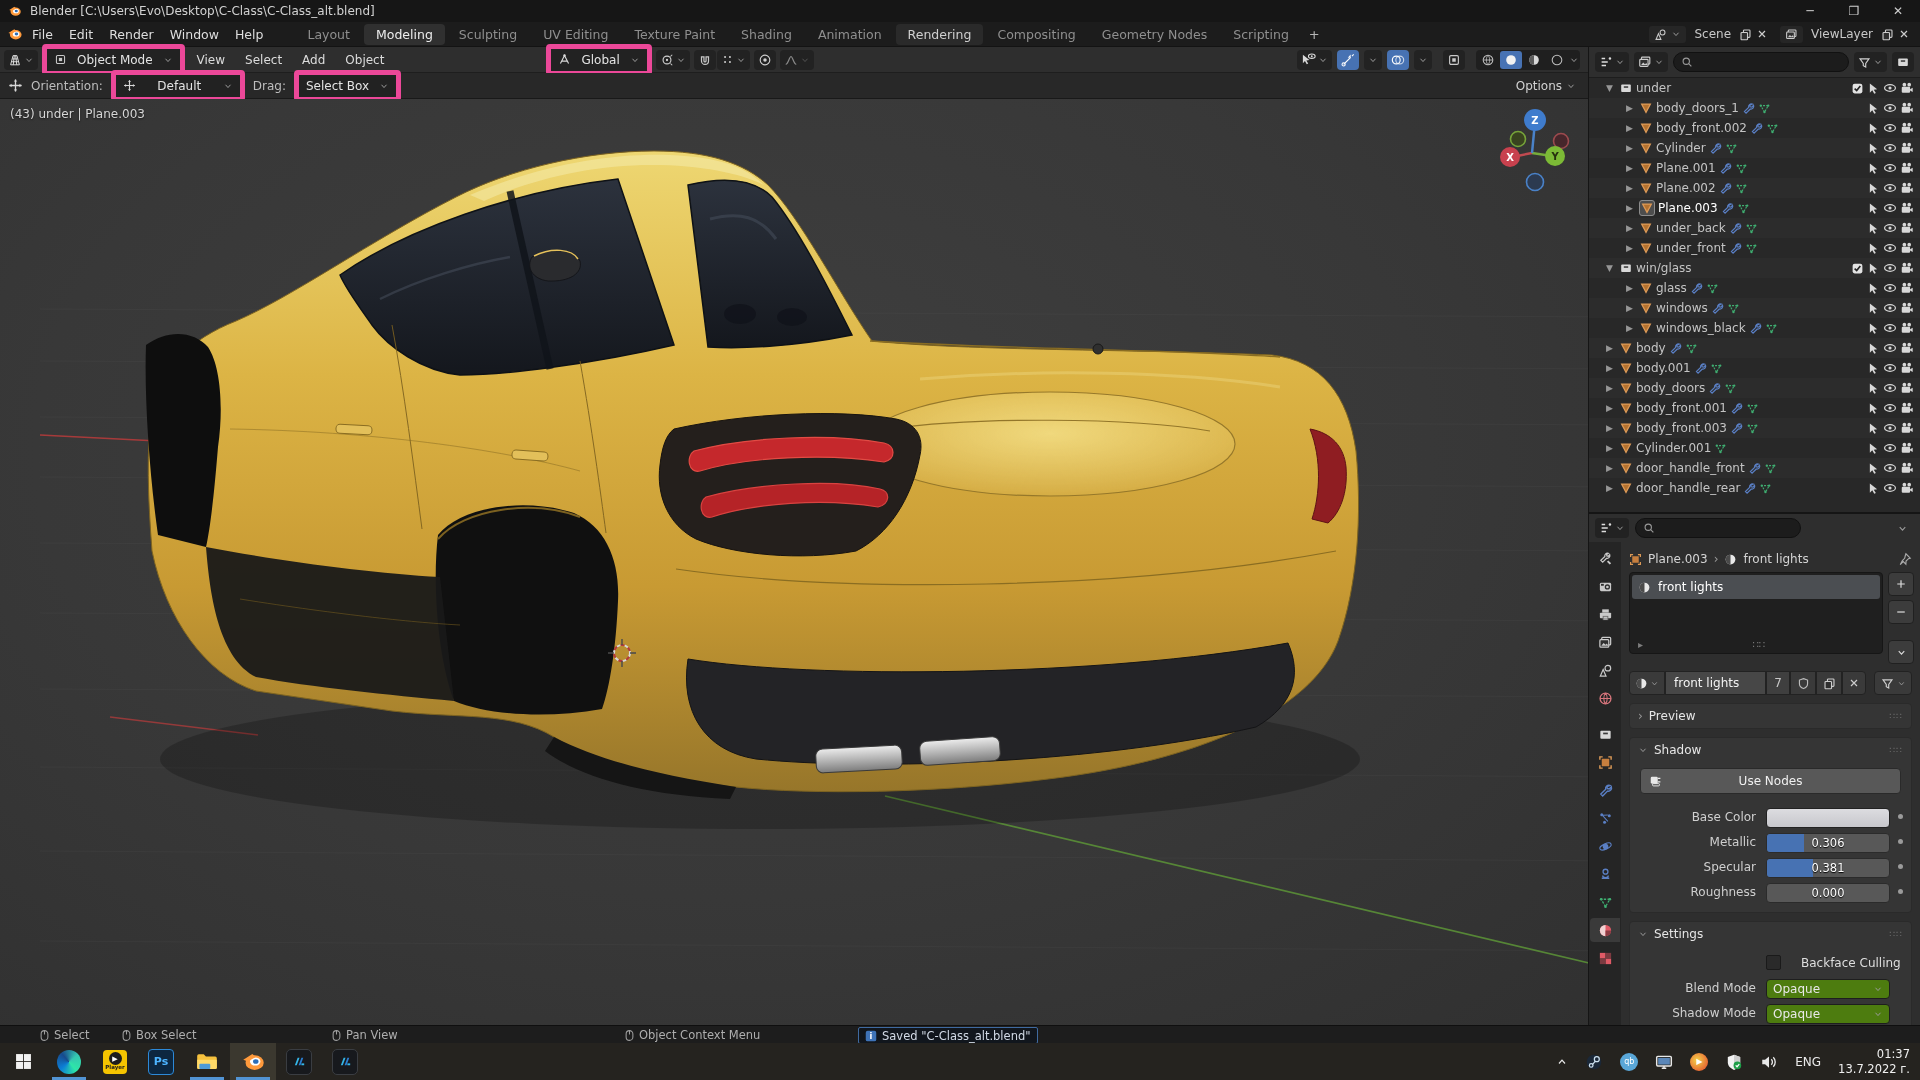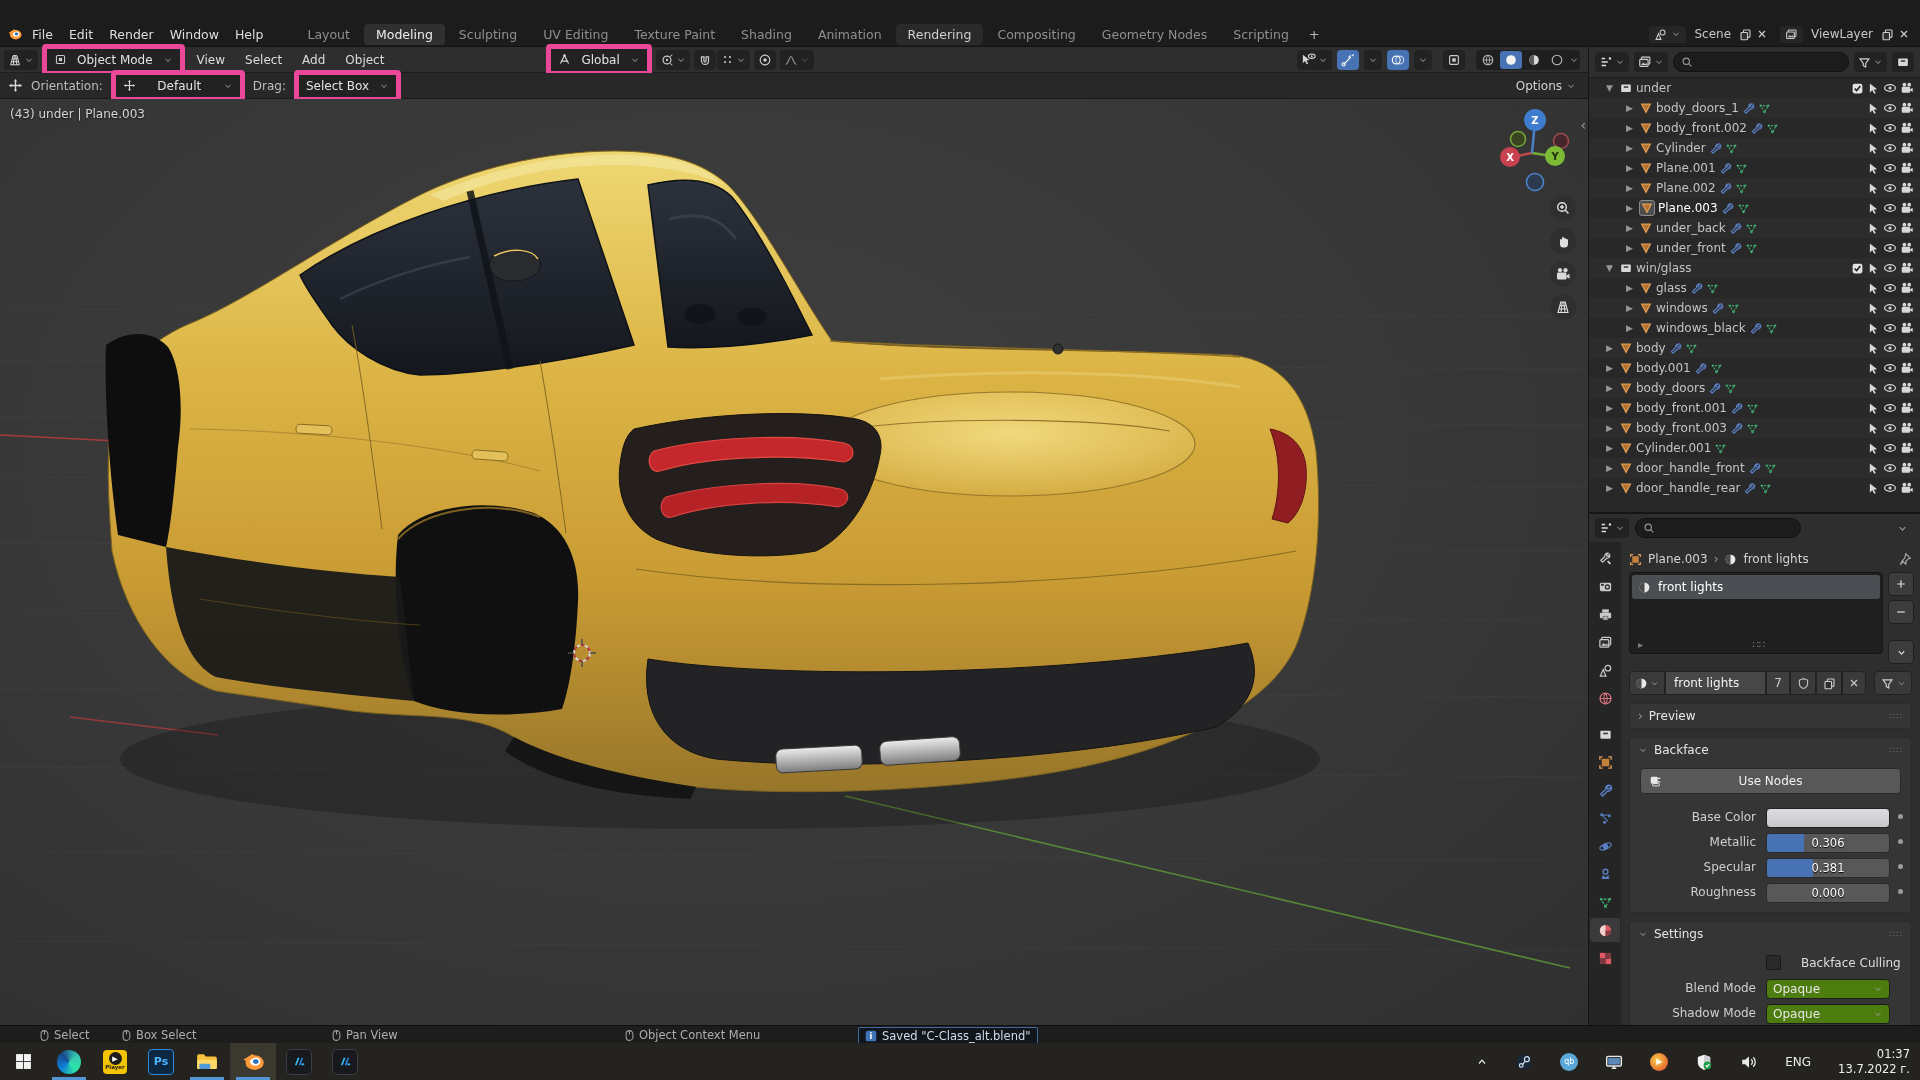--- a/index.html
+++ b/index.html
@@ -38,21 +38,21 @@
   .hmenu{padding:0 8px;color:#dcdcdc;}
   .tgl{display:inline-flex;align-items:center;justify-content:center;background:#222;border-radius:4px;
        height:20px;padding:0 4px;gap:2px;}
   .tgl.on{background:#4772b3;}
   .lbl{color:#bdbdbd;}
   .sh-group{display:flex;align-items:center;background:#1f1f1f;border-radius:4px;padding:1px;gap:1px;}
   .sh{width:22px;height:18px;border-radius:3px;display:flex;align-items:center;justify-content:center;}
   .sh.on{background:#4772b3;}
   
   .canvas{position:absolute;left:0;top:99px;width:1588px;height:926px;overflow:hidden;
-          background:radial-gradient(ellipse at 45% 38%, #3f3f3f 0%, #383838 55%, #303030 100%);}
+          background:radial-gradient(ellipse at 45% 38%, #3f3f3f 0%, #383838 55%, #303030 100%);padding-left:40px;}
   .vp-text{position:absolute;left:10px;top:8px;color:#d6d6d6;font-size:12px;text-shadow:0 1px 2px rgba(0,0,0,.6);}
   .gizmo{position:absolute;left:1497px;top:8px;width:76px;height:86px;}
   .navcol{position:absolute;right:12px;top:96px;display:grid;gap:7px;}
   .navbtn{width:26px;height:26px;border-radius:50%;background:rgba(44,44,44,.65);
           display:flex;align-items:center;justify-content:center;}
   .collapse{position:absolute;right:2px;top:18px;color:#9c9c9c;font-size:14px;}
   
   .outliner{position:absolute;left:1588px;top:47px;width:332px;height:465px;background:#282828;
             border-left:1px solid #151515;box-sizing:border-box;overflow:hidden;}
   .ol-head{height:30px;display:flex;align-items:center;gap:5px;padding:0 6px;background:#2e2e2e;
@@ -125,21 +125,21 @@
      background:conic-gradient(from 140deg,#2ee6a8,#0c7fd6,#174a8c,#35c7b0,#2ee6a8);}
   .player-ic{width:24px;height:24px;border-radius:4px;background:#f5c400;display:flex;flex-direction:column;
      align-items:center;justify-content:center;color:#1c1c1c;}
   .player-ic .tri{width:13px;height:13px;border-radius:50%;background:#1d1d1d;color:#fff;font-size:7px;
      display:flex;align-items:center;justify-content:center;}
   .player-ic .ptxt{font-size:5.5px;font-weight:bold;color:#1d1d1d;line-height:1;}
   .ps-ic{width:24px;height:24px;border-radius:4px;background:#0d2740;border:1px solid #2d89d8;color:#4db4ff;
      font-weight:bold;font-size:11px;display:flex;align-items:center;justify-content:center;}
   .lg-ic{width:24px;height:24px;border-radius:5px;background:#17191d;border:1px solid #3a3d42;
      display:flex;align-items:center;justify-content:center;}
-  .tray{margin-left:auto;display:flex;align-items:center;gap:27px;padding-right:10px;color:#eaeaea;}
+  .tray{margin-left:auto;display:flex;align-items:center;gap:17px;padding-right:10px;color:#eaeaea;}
   .clock{text-align:right;font-size:11.5px;line-height:1.25;color:#f0f0f0;}
 </style>
 </head>
 <body>
 
 <svg width="0" height="0" style="position:absolute">
 <defs>
 <symbol id="i-chev" viewBox="0 0 16 16">
         <polyline points="4,6 8,10.5 12,6" fill="none" stroke="currentColor" stroke-width="1.6"></polyline>
       </symbol>
@@ -395,20 +395,31 @@
 <symbol id="i-lgapp" viewBox="0 0 16 16">
         <path d="M3 12L6 4h2l-3 8z" fill="#35b6e8"></path>
         <path d="M7 12l3-8h2l-3 8z" fill="#2a7fd4"></path>
         <path d="M10 10h3v2h-3z" fill="#35b6e8"></path>
       </symbol>
 </defs>
 </svg>
 
 <div id="app">
 
+  <div class="titlebar">
+    <svg class="ic" width="14" height="14">
+        <use href="#i-blender"></use>
+      </svg>
+    <span>Blender [C:\Users\Evo\Desktop\C-Class\C-Class_alt.blend]</span>
+    <div class="win-ctrls">
+      <div>─</div>
+      <div>❐</div>
+      <div>✕</div>
+    </div>
+  </div>
 
   <div class="topbar">
     <svg class="ic" width="18" height="16" viewBox="0 0 22 22">
         <use href="#i-blender"></use>
       </svg>
     <span class="menu-item">File</span>
     <span class="menu-item">Edit</span>
     <span class="menu-item">Render</span>
     <span class="menu-item">Window</span>
     <span class="menu-item">Help</span>
@@ -1524,21 +1535,21 @@
             <span>Preview</span>
             <span class="grip">∷∷</span>
           </div>
         </div>
 
         <div class="panel">
           <div class="panel-h">
             <svg class="ic mini" width="10" height="10">
                 <use href="#i-chev"></use>
               </svg>
-            <span>Backface</span>
+            <span>Shadow</span>
             <span class="grip">∷∷</span>
           </div>
           <div class="pnl-body">
             <div class="usenodes">
               <svg class="ic" style="position:absolute;left:8px" width="14" height="14">
                   <use href="#i-nodes"></use>
                 </svg>
               <span>Use Nodes</span>
             </div>
             <div id="surf-rows">

